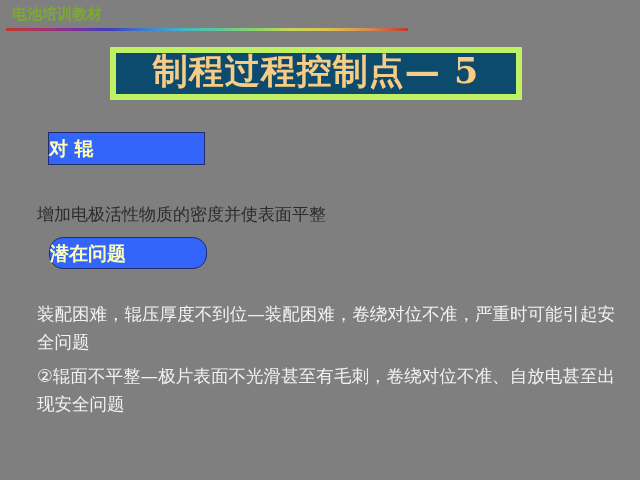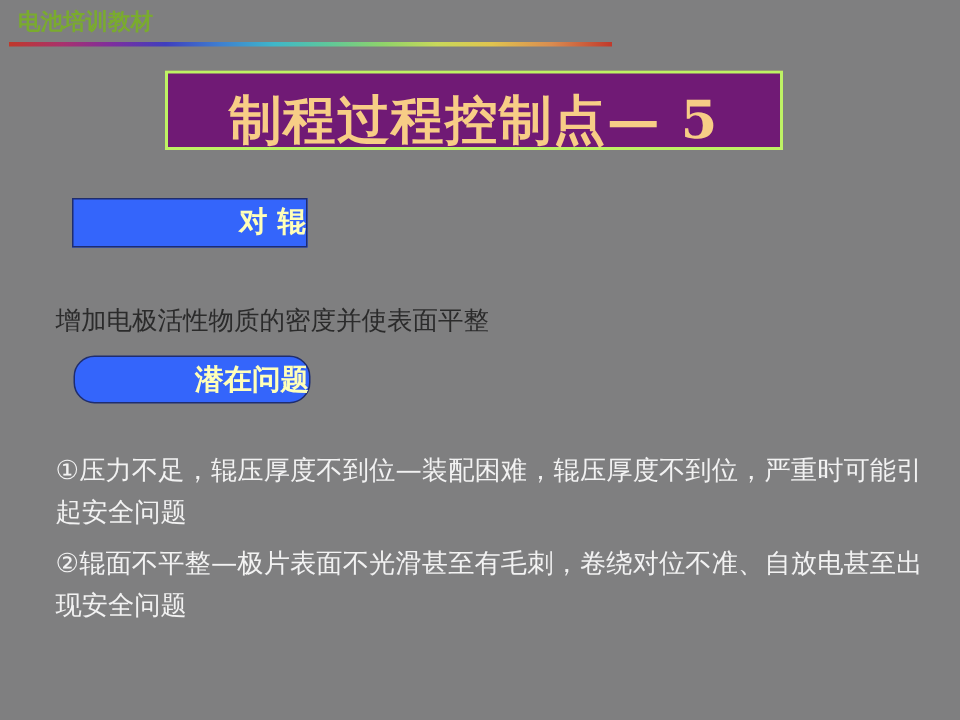--- a/index.html
+++ b/index.html
@@ -56,46 +56,46 @@
       #c0392b 100%);
   }
 
   
   #title-banner {
     position: absolute;
     left: 110px;
     top: 47px;
     width: 412px;
     height: 53px;
-    background: #701a75;
-    border: 2px solid #bef264;
+    background: #0c4a6e;
+    border: 6px solid #bef264;
     box-sizing: border-box;
     display: flex;
-    align-items: flex-end;
+    align-items: flex-start;
     justify-content: center;
   }
   #title-banner-text {
     font-family: "DejaVu Serif", "Liberation Serif", serif;
     font-size: 35px;
     font-weight: bold;
     color: #f7cd86;
     white-space: nowrap;
     letter-spacing: 1px;
     line-height: 1;
   }
 
   
   .section-label {
     position: absolute;
     background: #3465fb;
     border: 1px solid #1f2d6e;
     box-sizing: border-box;
     display: flex;
     align-items: center;
-    justify-content: flex-end;
+    justify-content: flex-start;
   }
   .section-label-text {
     font-family: "DejaVu Serif", "Liberation Serif", serif;
     font-size: 19px;
     font-weight: bold;
     color: #ffffb9;
     white-space: nowrap;
     line-height: 1;
   }
 
@@ -159,17 +159,17 @@
     <span class="section-label-text">对 辊</span>
   </div>
 
   <div id="desc-paragraph">增加电极活性物质的密度并使表面平整</div>
 
   <div class="section-label" id="label-box-2">
     <span class="section-label-text">潜在问题</span>
   </div>
 
   <div id="issues-list">
-    <div class="issue-item">①压力不足，辊压厚度不到位—装配困难，辊压厚度不到位，严重时可能引起安全问题</div>
+    <div class="issue-item">装配困难，辊压厚度不到位—装配困难，卷绕对位不准，严重时可能引起安全问题</div>
     <div class="issue-item">②辊面不平整—极片表面不光滑甚至有毛刺，卷绕对位不准、自放电甚至出现安全问题</div>
   </div>
 
 </div>
 
 </body></html>

